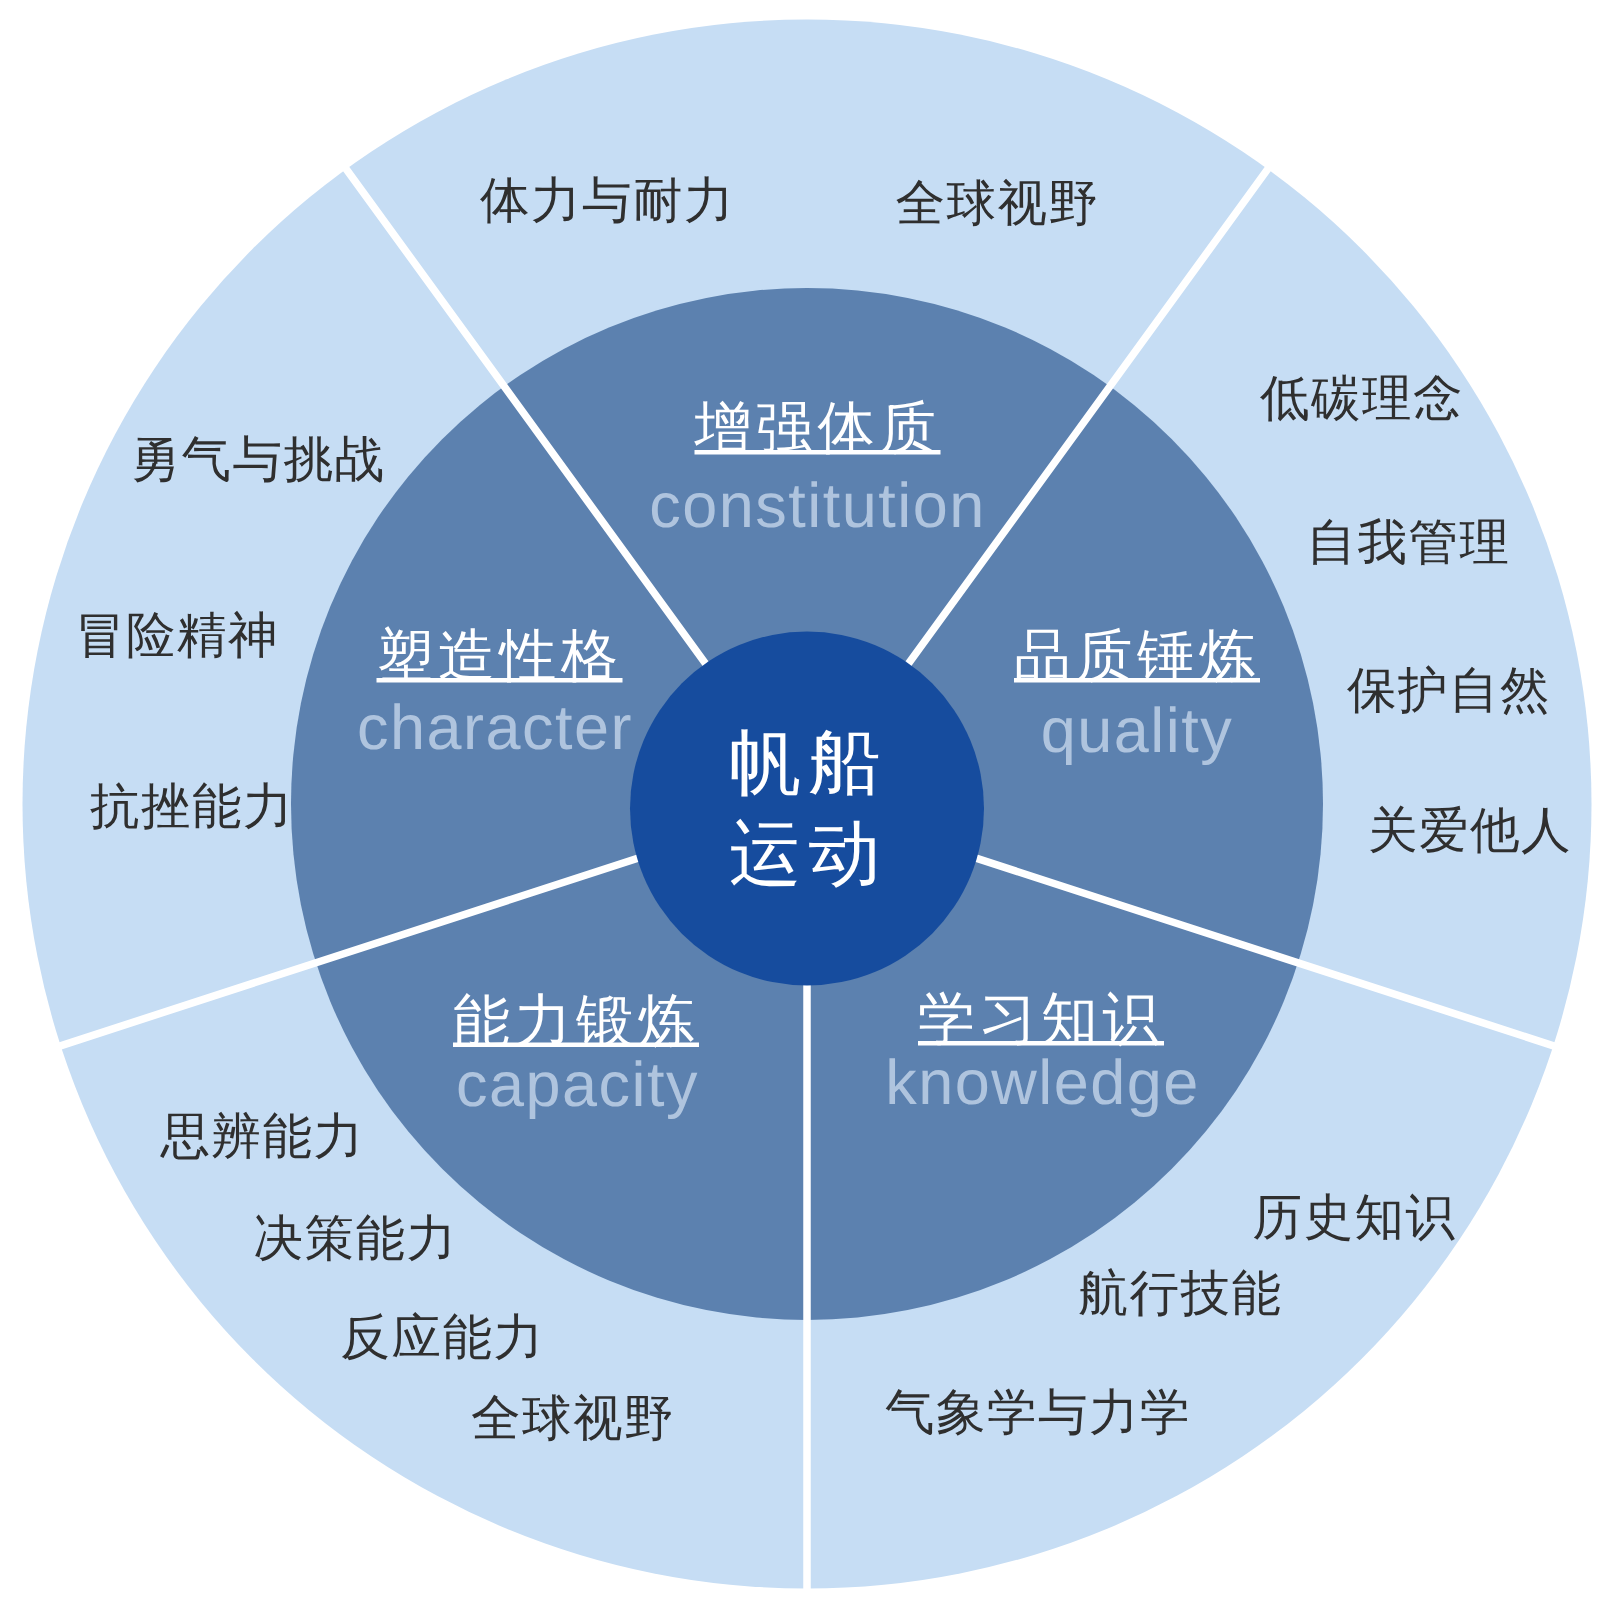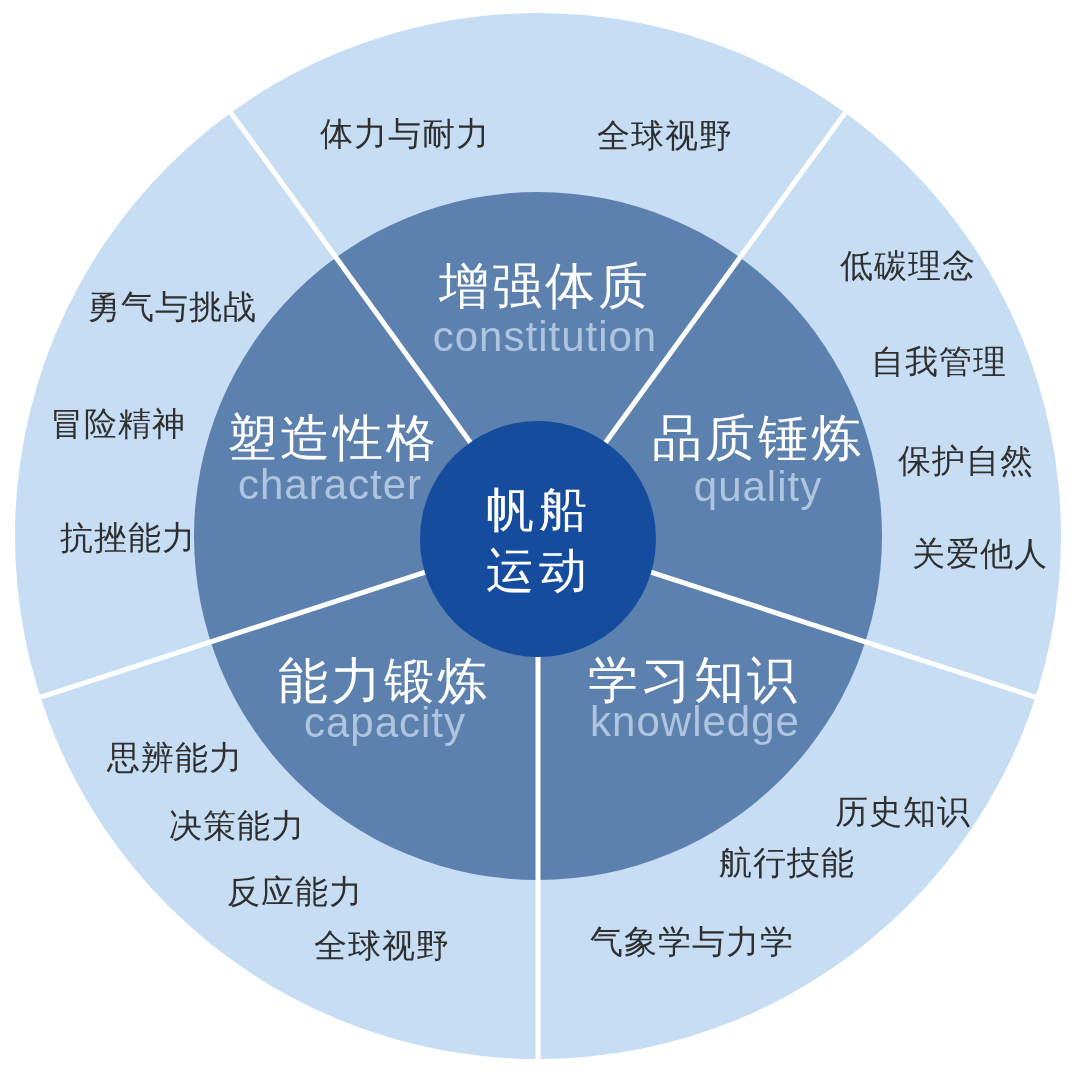--- a/index.html
+++ b/index.html
@@ -53,23 +53,24 @@
     left: 539px; top: 540px;
     color: #ffffff;
     font-size: 48px;
     font-weight: 500;
     letter-spacing: 5px;
     text-align: center;
     line-height: 1.28;
   }
   .sector-zh {
     color: #ffffff;
-    font-size: 50px;
+    font-size: 38px;
     font-weight: 500;
     letter-spacing: 3px;
+    text-decoration: underline;
   }
   .sector-en {
     color: #AFC4DE;
     font-size: 42px;
     font-weight: 400;
     letter-spacing: 1px;
   }
   .zh-constitution { left: 545px; top: 286px; }
   .en-constitution { left: 545px; top: 337px; }
   .zh-quality      { left: 758px; top: 438px; }

